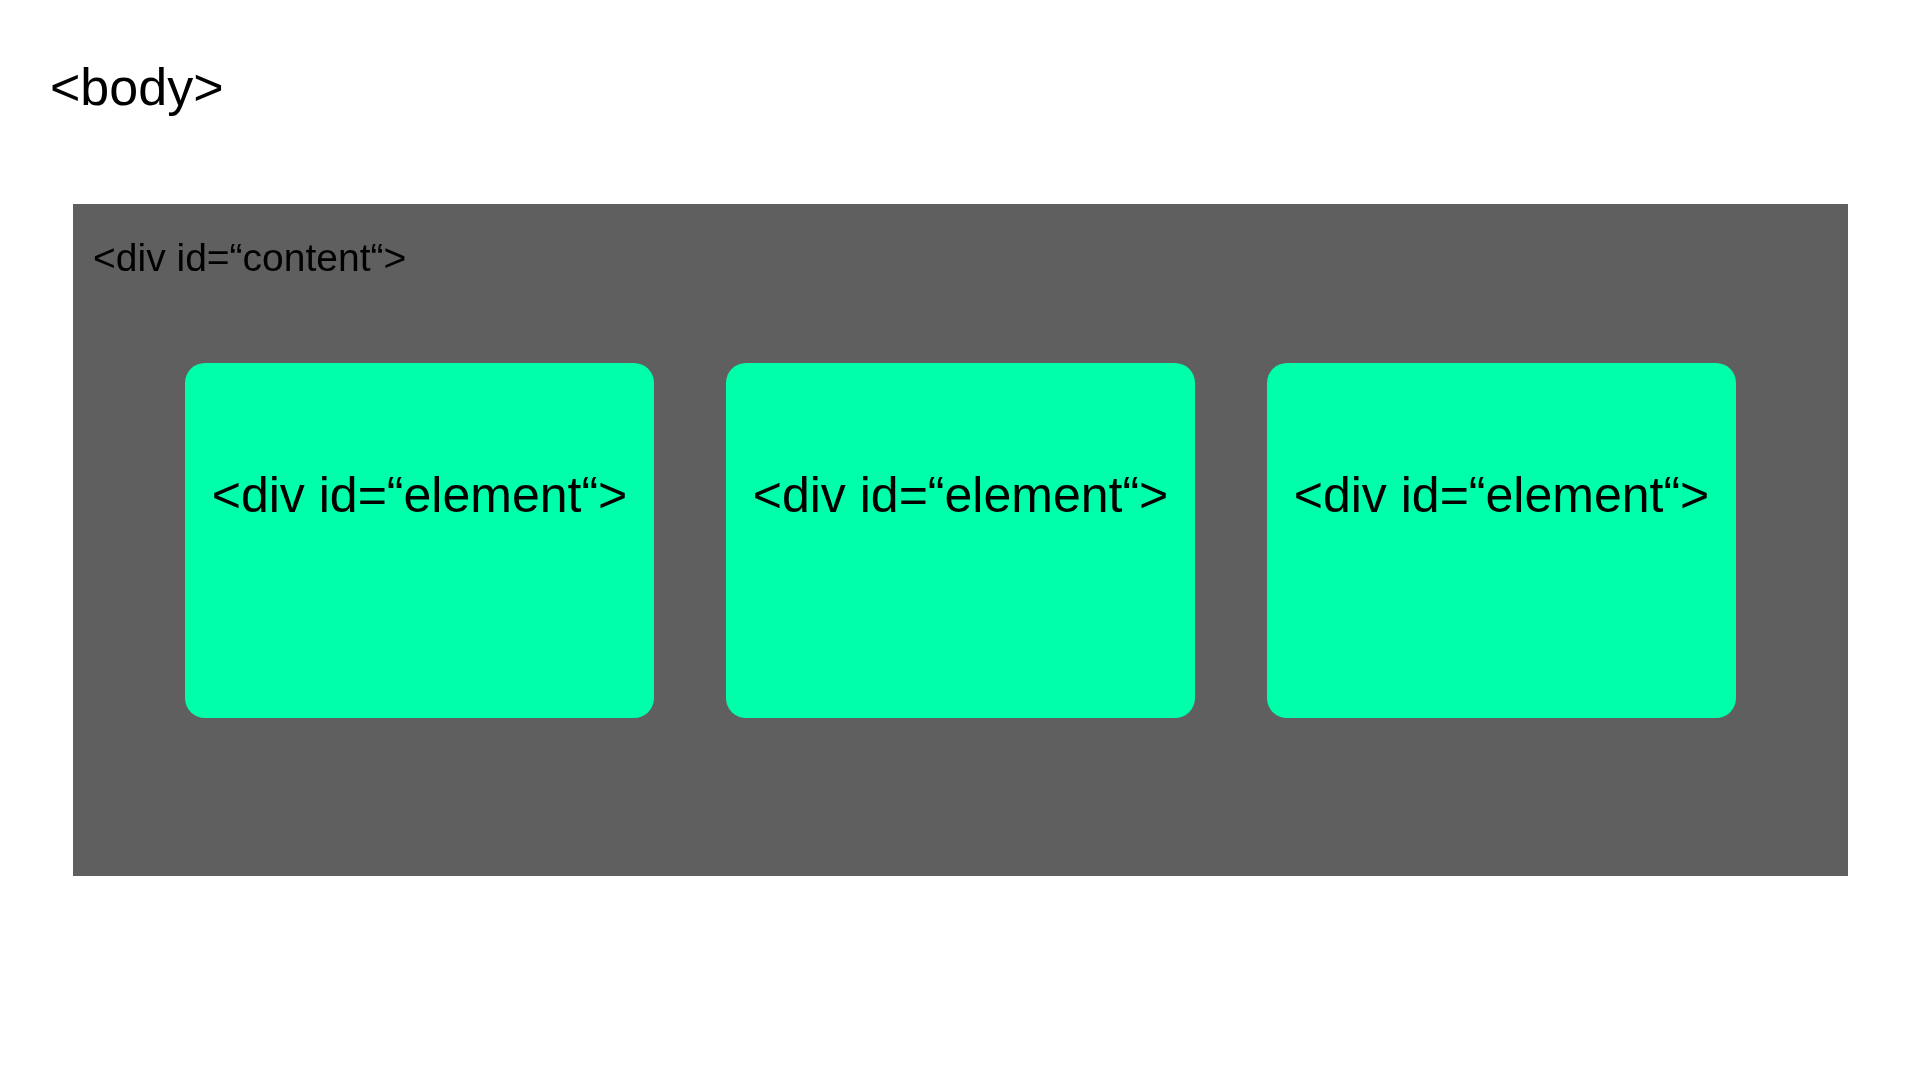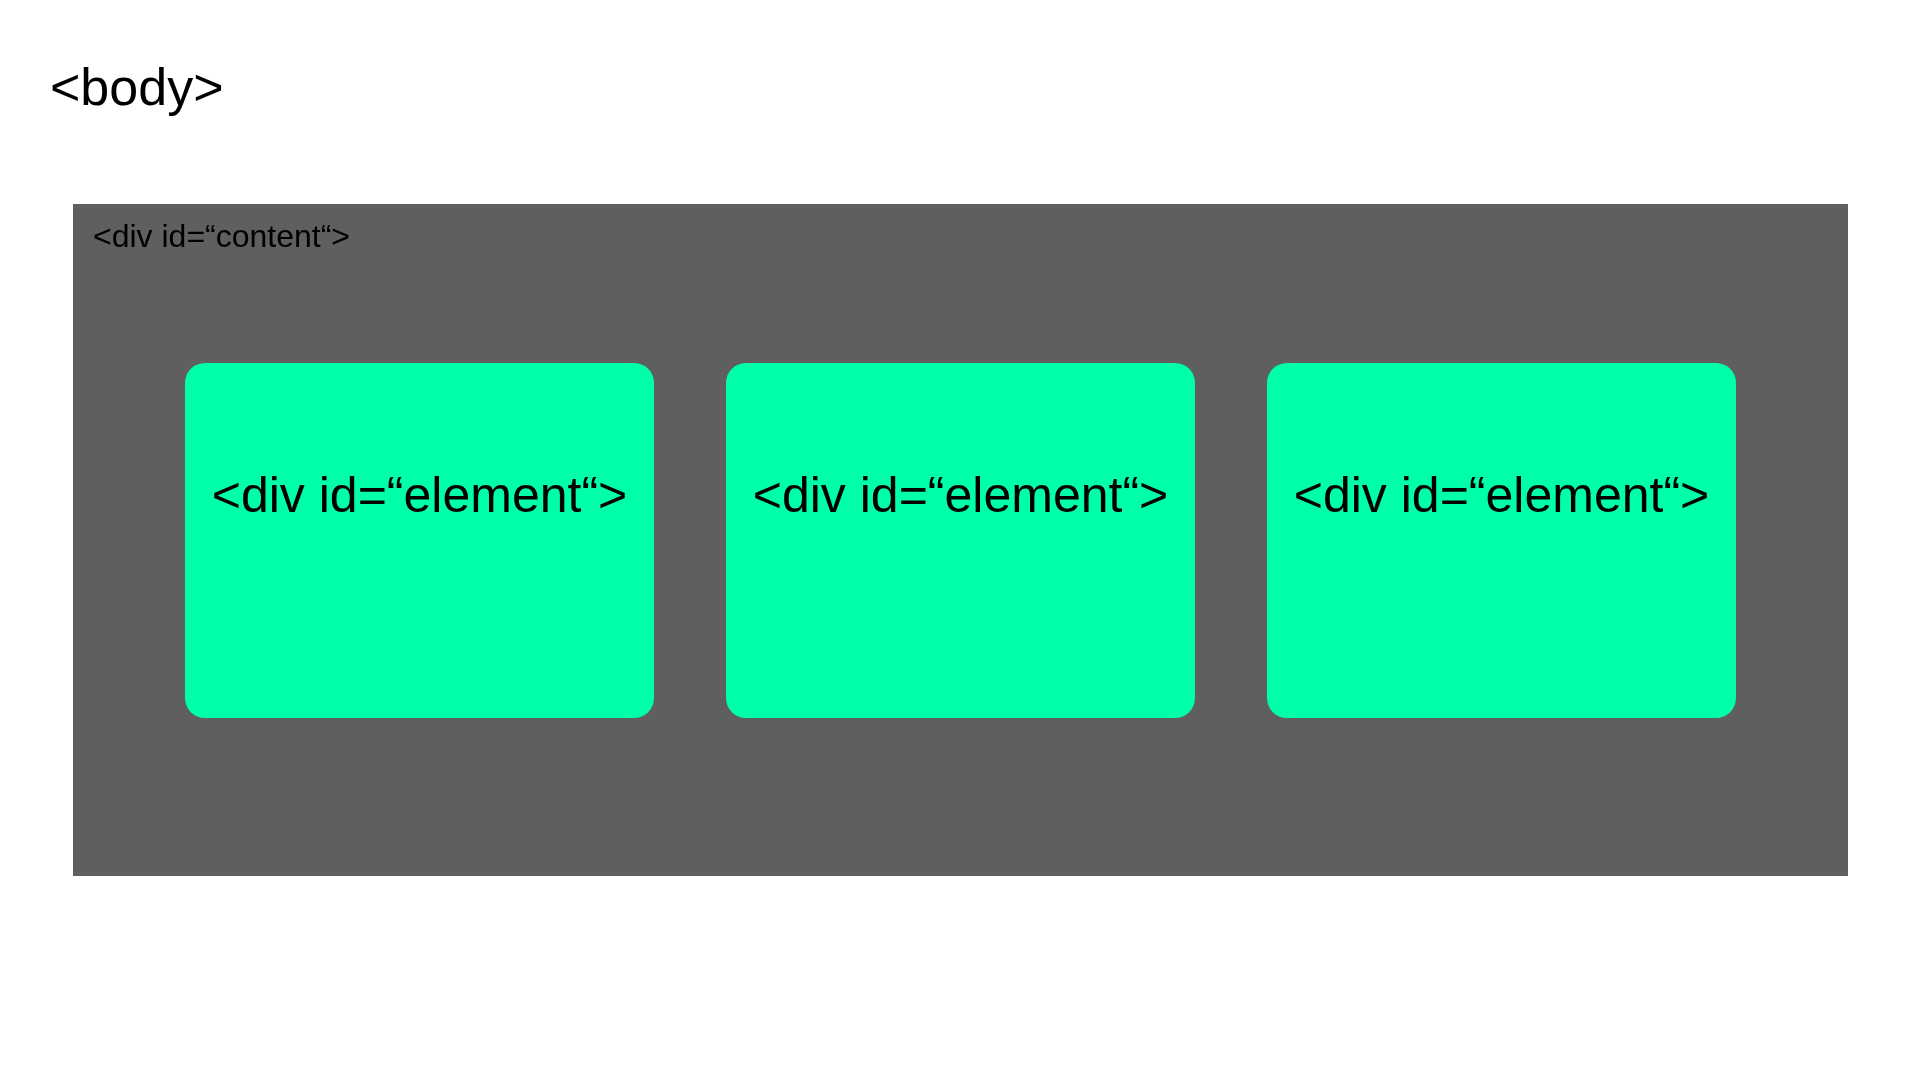--- a/index.html
+++ b/index.html
@@ -14,22 +14,22 @@
   .canvas{position:relative;width:1920px;height:1056px;overflow:hidden;}
   .body-label{
     position:absolute;left:50px;top:58px;
     font-size:52px;line-height:1.15;white-space:nowrap;
   }
   .content-box{
     position:absolute;left:73px;top:204px;width:1775px;height:672px;
     background:var(--content-bg);
   }
   .content-label{
-    position:absolute;left:20px;top:14px;
-    font-size:32px;line-height:1.15;white-space:nowrap;
+    position:absolute;left:20px;top:32px;
+    font-size:39px;line-height:1.15;white-space:nowrap;
   }
   .elements-row{
     position:absolute;left:112px;right:112px;top:159px;
     display:flex;justify-content:space-between;
   }
   .element-box{
     width:469px;height:355px;background:var(--element-bg);
     text-align:center;
     border-radius:20px;
   }

